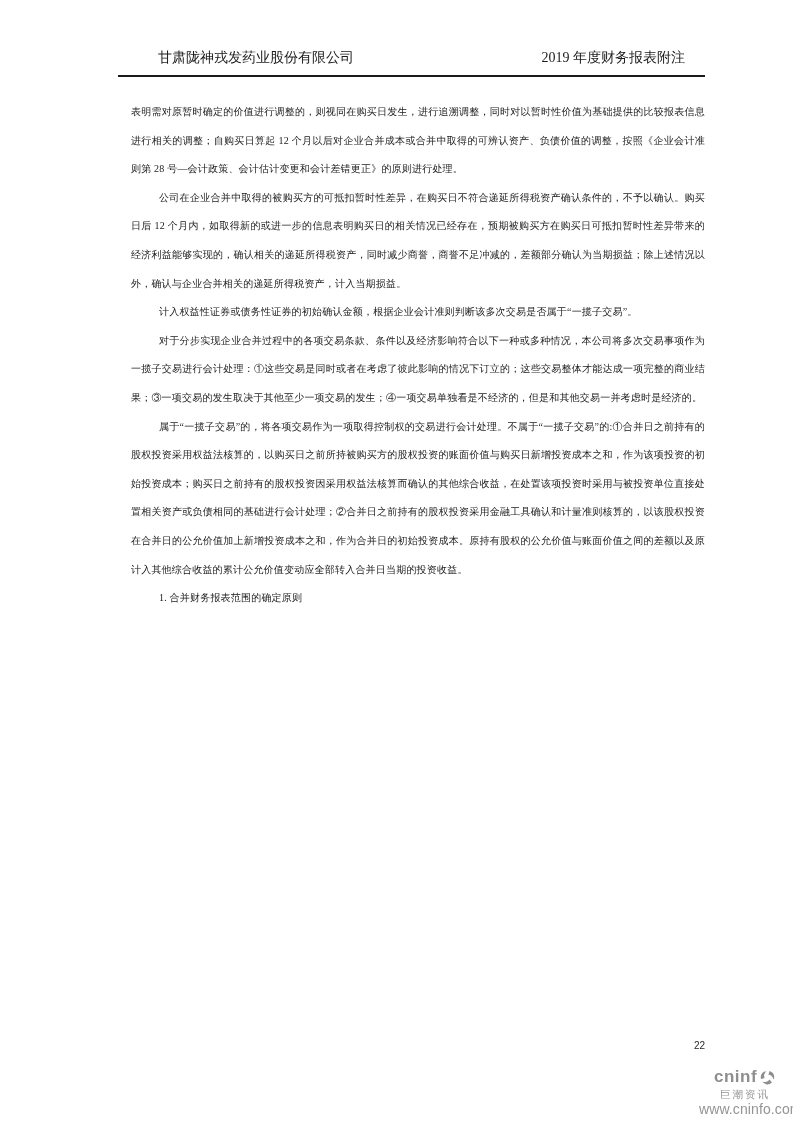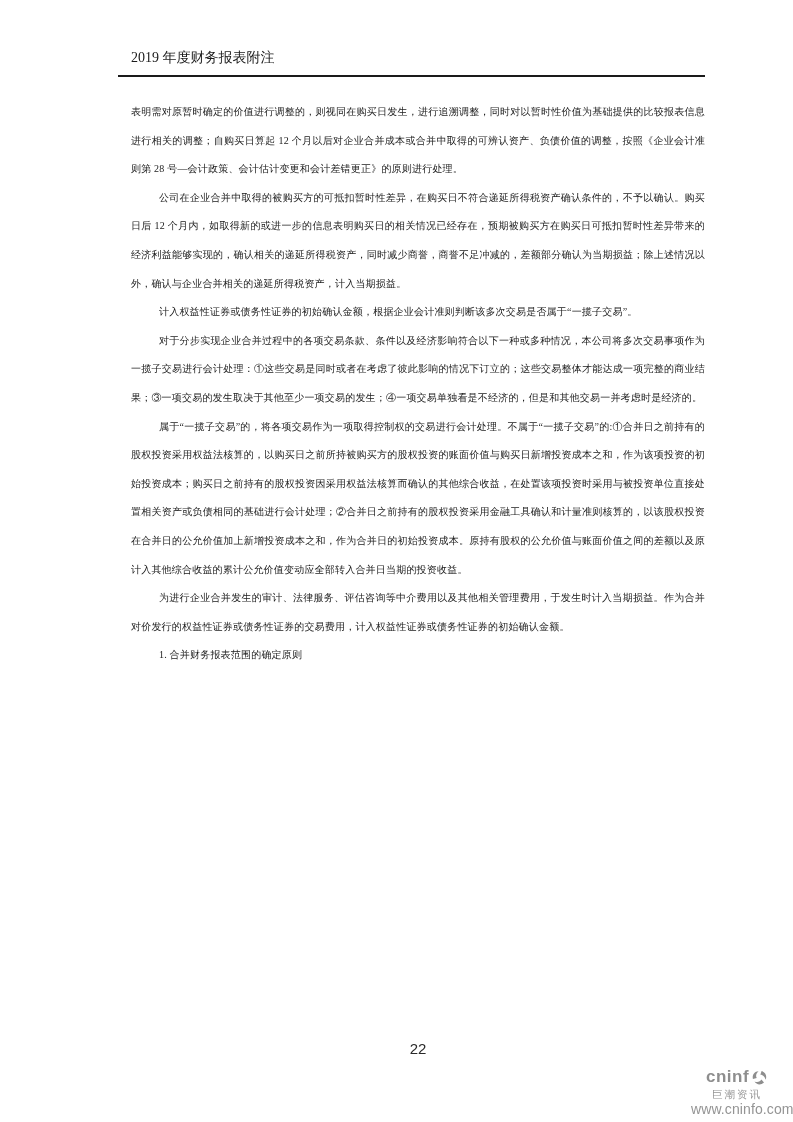--- a/index.html
+++ b/index.html
@@ -42,29 +42,29 @@
     letter-spacing: 0.2px;
   }
   .content p { margin: 0; padding: 0; }
   .content p.indent { text-indent: 28px; }
   .content p.bold { font-weight: bold; }
   .page-number {
     position: absolute;
     top: 1040px;
     left: 131px;
     width: 574px;
-    text-align: center;
+    text-align: right;
     font-family: "Liberation Sans", sans-serif;
-    font-size: 15px;
+    font-size: 10px;
     color: #2a2a2a;
   }
   .cninfo {
     position: absolute;
     top: 1068px;
-    right: 10px;
+    right: 2px;
     width: 92px;
     text-align: center;
     color: #949494;
     font-family: "Liberation Sans", sans-serif;
     line-height: 1.1;
   }
   .cninfo .brand-row {
     display: flex;
     align-items: center;
     justify-content: center;
@@ -79,31 +79,31 @@
   .cninfo .cn { font-size: 10.5px; letter-spacing: 2px; margin-top: 2px; }
   .cninfo .url { font-size: 14px; letter-spacing: 0.1px; margin-top: 2px; }
   .pinwheel { width: 17px; height: 17px; display: block; }
 </style>
 </head>
 <body>
 
 <div class="page">
 
   <div class="doc-header">
+    <span class="company">甘肃陇神戎发药业股份有限公司</span>
     <span class="title">2019 年度财务报表附注</span>
   </div>
   <div class="header-rule"></div>
 
   <main class="content">
     <p class="para">表明需对原暂时确定的价值进行调整的，则视同在购买日发生，进行追溯调整，同时对以暂时性价值为基础提供的比较报表信息进行相关的调整；自购买日算起 12 个月以后对企业合并成本或合并中取得的可辨认资产、负债价值的调整，按照《企业会计准则第 28 号—会计政策、会计估计变更和会计差错更正》的原则进行处理。</p>
     <p class="para indent">公司在企业合并中取得的被购买方的可抵扣暂时性差异，在购买日不符合递延所得税资产确认条件的，不予以确认。购买日后 12 个月内，如取得新的或进一步的信息表明购买日的相关情况已经存在，预期被购买方在购买日可抵扣暂时性差异带来的经济利益能够实现的，确认相关的递延所得税资产，同时减少商誉，商誉不足冲减的，差额部分确认为当期损益；除上述情况以外，确认与企业合并相关的递延所得税资产，计入当期损益。</p>
     <p class="para indent">计入权益性证券或债务性证券的初始确认金额，根据企业会计准则判断该多次交易是否属于“一揽子交易”。</p>
     <p class="para indent">对于分步实现企业合并过程中的各项交易条款、条件以及经济影响符合以下一种或多种情况，本公司将多次交易事项作为一揽子交易进行会计处理：①这些交易是同时或者在考虑了彼此影响的情况下订立的；这些交易整体才能达成一项完整的商业结果；③一项交易的发生取决于其他至少一项交易的发生；④一项交易单独看是不经济的，但是和其他交易一并考虑时是经济的。</p>
     <p class="para indent">属于“一揽子交易”的，将各项交易作为一项取得控制权的交易进行会计处理。不属于“一揽子交易”的:①合并日之前持有的股权投资采用权益法核算的，以购买日之前所持被购买方的股权投资的账面价值与购买日新增投资成本之和，作为该项投资的初始投资成本；购买日之前持有的股权投资因采用权益法核算而确认的其他综合收益，在处置该项投资时采用与被投资单位直接处置相关资产或负债相同的基础进行会计处理；②合并日之前持有的股权投资采用金融工具确认和计量准则核算的，以该股权投资在合并日的公允价值加上新增投资成本之和，作为合并日的初始投资成本。原持有股权的公允价值与账面价值之间的差额以及原计入其他综合收益的累计公允价值变动应全部转入合并日当期的投资收益。</p>
-    <p class="para indent">为进行企业合并发生的审计、法律服务、评估咨询等中介费用以及其他相关管理费用，于发生时计入当期损益。作为合并对价发行的权益性证券或债务性证券的交易费用，计入权益性证券或债务性证券的初始确认金额。</p>
     <p class="para indent">1. 合并财务报表范围的确定原则</p>
   </main>
 
   <div class="page-number">22</div>
 
   <div class="cninfo">
     <div class="brand-row">
       <span class="brand">cninf</span>
       <svg class="pinwheel" viewBox="0 0 24 24" aria-hidden="true">
         <g fill="#8e8e8e" transform="rotate(18 12 12)">

